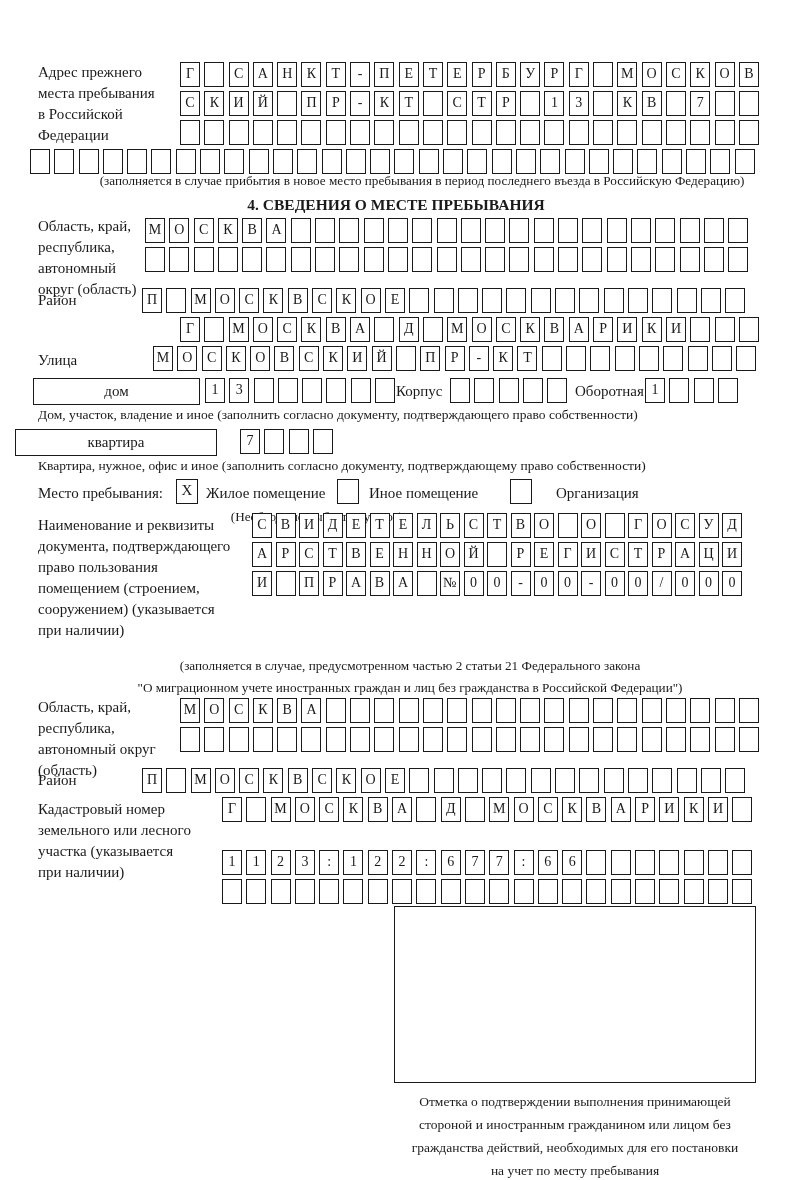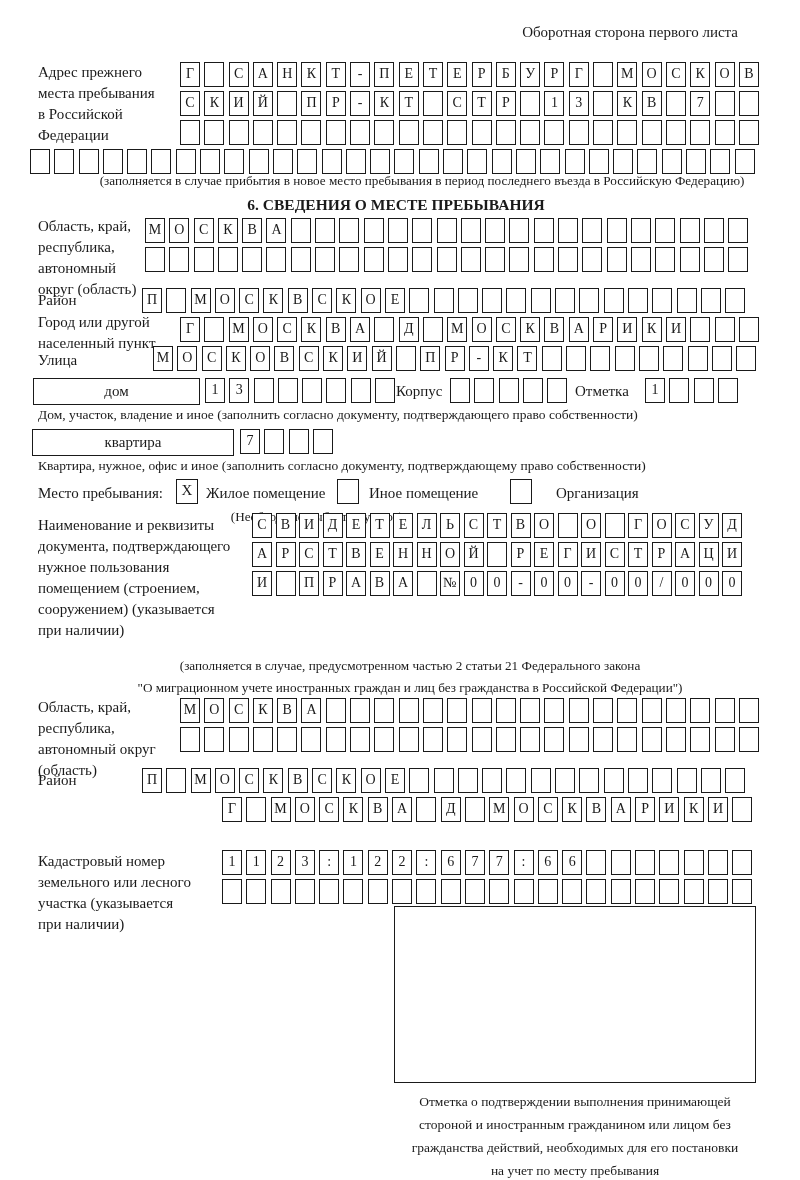--- a/index.html
+++ b/index.html
@@ -29,78 +29,75 @@
     border:1.6px solid #1a1a1a;font-size:15px;line-height:21px;text-align:center;background:#fff;
   }
   .bigbox{position:absolute;box-sizing:border-box;border:1.8px solid #1a1a1a;background:#fff;}
   .stamp{font-size:13.5px;line-height:23px;text-align:center;white-space:pre-line;}
 </style>
 </head>
 <body>
 
 <div class="page">
 
-  <div class="abs hdr" style="top:24px;right:62px;width:400px;">Оборотная сторона первого листа</div>
 
   <div class="abs lbl" style="left:38px;top:62px;width:150px;">Адрес прежнего
 места пребывания
 в Российской
 Федерации</div>
   <div class="abs note" style="left:60px;top:172px;width:724px;">(заполняется в случае прибытия в новое место пребывания в период последнего въезда в Российскую Федерацию)</div>
 
-  <div class="abs title" style="left:0;top:196px;width:792px;">6. СВЕДЕНИЯ О МЕСТЕ ПРЕБЫВАНИЯ</div>
+  <div class="abs title" style="left:0;top:196px;width:792px;">4. СВЕДЕНИЯ О МЕСТЕ ПРЕБЫВАНИЯ</div>
 
   <div class="abs lbl" style="left:38px;top:216px;width:130px;">Область, край,
 республика,
 автономный
 округ (область)</div>
   <div class="abs lbl" style="left:38px;top:290px;width:100px;">Район</div>
-  <div class="abs lbl" style="left:38px;top:312px;width:150px;">Город или другой
-населенный пункт</div>
   <div class="abs lbl" style="left:38px;top:350px;width:100px;">Улица</div>
 
   <div class="wrect" style="left:33px;top:378px;width:167px;">
     <span>дом</span>
   </div>
   <div class="abs lbl" style="left:396px;top:381px;">Корпус</div>
-  <div class="abs lbl" style="left:575px;top:381px;">Отметка</div>
+  <div class="abs lbl" style="left:575px;top:381px;">Оборотная</div>
 
   <div class="abs note-left" style="left:38px;top:407px;width:720px;">Дом, участок, владение и иное (заполнить согласно документу, подтверждающего право собственности)</div>
 
-  <div class="wrect" style="left:32px;top:429px;width:202px;">
+  <div class="wrect" style="left:15px;top:429px;width:202px;">
     <span>квартира</span>
   </div>
 
   <div class="abs note-left" style="left:38px;top:458px;width:720px;">Квартира, нужное, офис и иное (заполнить согласно документу, подтверждающему право собственности)</div>
 
   <div class="abs lbl" style="left:38px;top:483px;">Место пребывания:</div>
   <div class="chk" style="left:176px;top:479px;">X</div>
   <div class="abs lbl" style="left:206px;top:483px;">Жилое помещение</div>
   <div class="chk" style="left:337px;top:479px;"></div>
   <div class="abs lbl" style="left:369px;top:483px;">Иное помещение</div>
   <div class="chk" style="left:510px;top:479px;"></div>
   <div class="abs lbl" style="left:556px;top:483px;">Организация</div>
   <div class="abs note" style="left:167px;top:508px;width:300px;">(Необходимо выбрать нужное)</div>
 
   <div class="abs lbl" style="left:38px;top:515px;width:210px;">Наименование и реквизиты
 документа, подтверждающего
-нужное пользования
+право пользования
 помещением (строением,
 сооружением) (указывается
 при наличии)</div>
 
   <div class="abs note" style="left:30px;top:655px;width:760px;line-height:22px;">(заполняется в случае, предусмотренном частью 2 статьи 21 Федерального закона
 "О миграционном учете иностранных граждан и лиц без гражданства в Российской Федерации")</div>
 
   <div class="abs lbl" style="left:38px;top:697px;width:140px;">Область, край,
 республика,
 автономный округ
 (область)</div>
   <div class="abs lbl" style="left:38px;top:770px;width:100px;">Район</div>
-  <div class="abs lbl" style="left:38px;top:851px;width:180px;">Кадастровый номер
+  <div class="abs lbl" style="left:38px;top:799px;width:180px;">Кадастровый номер
 земельного или лесного
 участка (указывается
 при наличии)</div>
 
   <div class="bigbox" style="left:394px;top:906px;width:362px;height:177px;"></div>
   <div class="abs stamp" style="left:380px;top:1090px;width:390px;">Отметка о подтверждении выполнения принимающей
 стороной и иностранным гражданином или лицом без
 гражданства действий, необходимых для его постановки
 на учет по месту пребывания</div>
 

